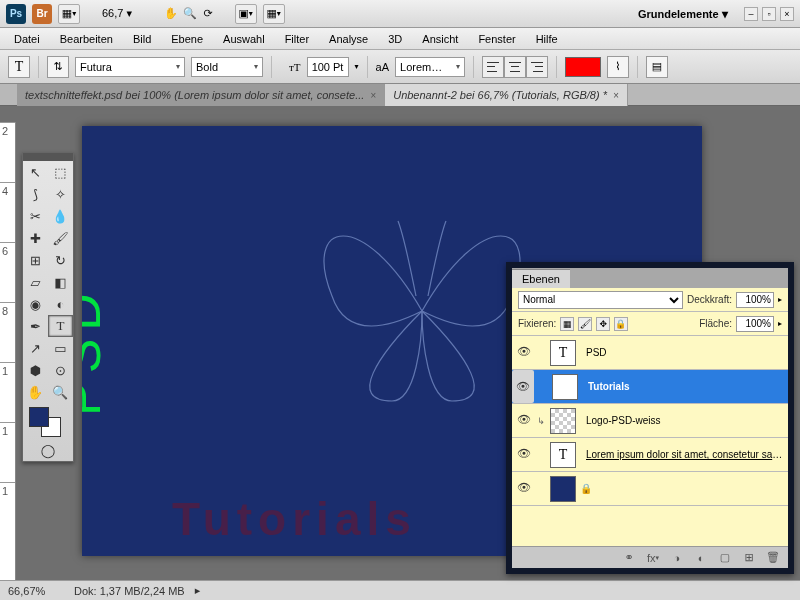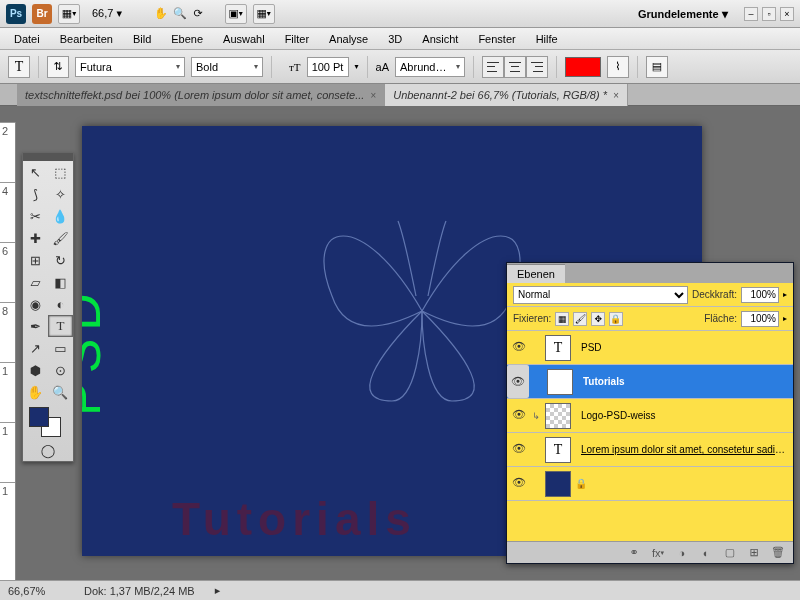--- a/index.html
+++ b/index.html
@@ -2,21 +2,21 @@
 <html><head>
 <meta charset="utf-8">
 <style>
 * { margin:0; padding:0; box-sizing:border-box; font-family:"Segoe UI",Tahoma,sans-serif; font-size:11px; }
 body { background:#e8e8e8; width:800px; height:600px; overflow:hidden; position:relative; }
 
 .titlebar { height:28px; background:linear-gradient(#f0f0f0,#d8d8d8); border-bottom:1px solid #999; display:flex; align-items:center; padding:0 6px; gap:6px; }
 .titlebar .ps-icon { width:20px; height:20px; background:#0a3c5c; color:#aee1ff; display:flex; align-items:center; justify-content:center; border-radius:3px; font-weight:bold; font-size:10px; }
 .titlebar .br-icon { width:20px; height:20px; background:#c66b2b; color:#fff; display:flex; align-items:center; justify-content:center; border-radius:3px; font-weight:bold; font-size:10px; }
 .titlebar .drop { width:22px; height:20px; border:1px solid #aaa; background:#eee; border-radius:2px; display:flex; align-items:center; justify-content:center; }
-.titlebar .zoom-label { margin-left:6px; }
+.titlebar .zoom-label { margin-left:16px; }
 .titlebar .spacer { flex:1; }
 .titlebar .workspace { font-weight:bold; font-size:12px; }
 .titlebar .win-btns { display:flex; gap:4px; margin-left:10px; }
 .titlebar .win-btn { width:14px; height:14px; border:1px solid #aaa; background:#eee; display:flex; align-items:center; justify-content:center; font-size:9px; }
 .tri { font-size:8px; }
 
 .menubar { height:22px; background:linear-gradient(#f2f2f2,#e0e0e0); border-bottom:1px solid #aaa; display:flex; align-items:center; padding:0 6px; gap:4px; }
 .menubar span { padding:3px 8px; border-radius:3px; }
 
 .optbar { height:34px; background:linear-gradient(#eaeaea,#d5d5d5); border-bottom:1px solid #888; display:flex; align-items:center; padding:0 8px; gap:6px; }
@@ -55,21 +55,21 @@
 .toolbox .tb-head { height:8px; background:#555; }
 .toolbox .tgrid { display:grid; grid-template-columns:1fr 1fr; }
 .toolbox .tool { height:22px; display:flex; align-items:center; justify-content:center; font-size:13px; color:#333; border:1px solid transparent; }
 .toolbox .tool.sel { background:#d8d8d8; border:1px solid #666; box-shadow:inset 0 0 2px #333; }
 .toolbox .tool.single { grid-column:1/3; }
 .toolbox .swatches { height:36px; position:relative; }
 .toolbox .sw { width:20px; height:20px; border:1px solid #333; position:absolute; }
 .toolbox .sw.fg { background:#1a2d6d; left:6px; top:4px; z-index:2; }
 .toolbox .sw.bg { background:#fff; left:18px; top:14px; }
 
-.layers-panel { position:absolute; top:156px; right:6px; width:288px; background:#fde047; border:1px solid #0f172a; box-shadow:0 2px 6px rgba(0,0,0,0.5); z-index:10; }
+.layers-panel { position:absolute; top:156px; right:6px; width:288px; background:#fef9c3; border:6px solid #0f172a; box-shadow:0 2px 6px rgba(0,0,0,0.5); z-index:10; }
 .layers-panel .lp-tab { height:20px; background:#a8a8a8; display:flex; align-items:center; }
 .layers-panel .lp-tab span { background:#d6d6d6; padding:3px 10px; font-size:11px; border-top:1px solid #888;}
 .layers-panel .lp-row { height:24px; display:flex; align-items:center; padding:0 6px; gap:4px; border-bottom:1px solid #bbb; }
 .layers-panel select.cmb { flex:1; height:18px; border:1px solid #999; background:#fff; font-size:10px; }
 .layers-panel .lbl { font-size:10px; color:#333; }
 .layers-panel input.pct { width:38px; height:16px; border:1px solid #999; text-align:right; font-size:10px; padding:0 2px;}
 .layers-panel .sm-icon { width:14px; height:14px; border:1px solid #aaa; display:inline-flex; align-items:center; justify-content:center; font-size:9px; background:#eee;}
 .layers-panel .layers-list { max-height:200px; }
 .layers-panel .layer { height:34px; display:flex; align-items:center; border-bottom:1px solid #bbb; padding:0 4px; gap:4px; }
 .layers-panel .layer.selected { background:#2b7de0; color:#fff; }
@@ -79,21 +79,21 @@
 .layers-panel .thumb.bg { background:#1a2d6d; }
 .layers-panel .thumb.checker { background:repeating-conic-gradient(#ccc 0 25%, #fff 0 50%) 0 0/8px 8px; }
 .layers-panel .lname { font-size:10px; flex:1; padding-left:6px; white-space:nowrap; overflow:hidden; text-overflow:ellipsis; }
 .layers-panel .lname.u { text-decoration:underline; }
 .layers-panel .lname.i { font-style:italic; }
 .layers-panel .lock { font-size:10px; color:#666; }
 .layers-panel .clip { width:10px; font-size:9px; color:#666; text-align:center; }
 .layers-panel .lp-footer { height:22px; border-top:1px solid #999; background:#c8c8c8; display:flex; align-items:center; justify-content:flex-end; gap:6px; padding:0 6px; font-size:11px; color:#555; }
 .layers-panel .fbtn { width:18px; height:16px; display:flex; align-items:center; justify-content:center; }
 
-.statusbar { position:absolute; bottom:0; left:0; right:0; height:20px; background:#d8d8d8; border-top:1px solid #999; display:flex; align-items:center; padding:0 8px; gap:20px; font-size:10px; color:#333;}
+.statusbar { position:absolute; bottom:0; left:0; right:0; height:20px; background:#d8d8d8; border-top:1px solid #999; display:flex; align-items:center; padding:0 8px; gap:10px; font-size:10px; color:#333;}
 .statusbar .zoom-in { width:56px; }
 </style>
 </head>
 <body>
 
 <div class="titlebar">
   <div class="ps-icon">Ps</div>
   <div class="br-icon">Br</div>
   <div class="drop">
       <span>▦</span>
@@ -148,21 +148,21 @@
       <span class="ct">Bold</span>
       <span class="car">▾</span>
     </div>
   <div class="sep"></div>
   <span style="font-family:Georgia;margin-left:9px;">тT</span>
   <input class="num" value="100 Pt" style="">
   <span class="tri">▾</span>
   <div class="sep"></div>
   <span>aA</span>
   <div class="combo" style="width:70px;">
-      <span class="ct">Abrund…</span>
+      <span class="ct">Lorem…</span>
       <span class="car">▾</span>
     </div>
   <div class="sep"></div>
   <div class="align-grp">
     <div class="abtn">
         <div class="bars">
           <span style="width:12px"></span>
           <span style="width:8px"></span>
           <span style="width:10px"></span>
         </div>

